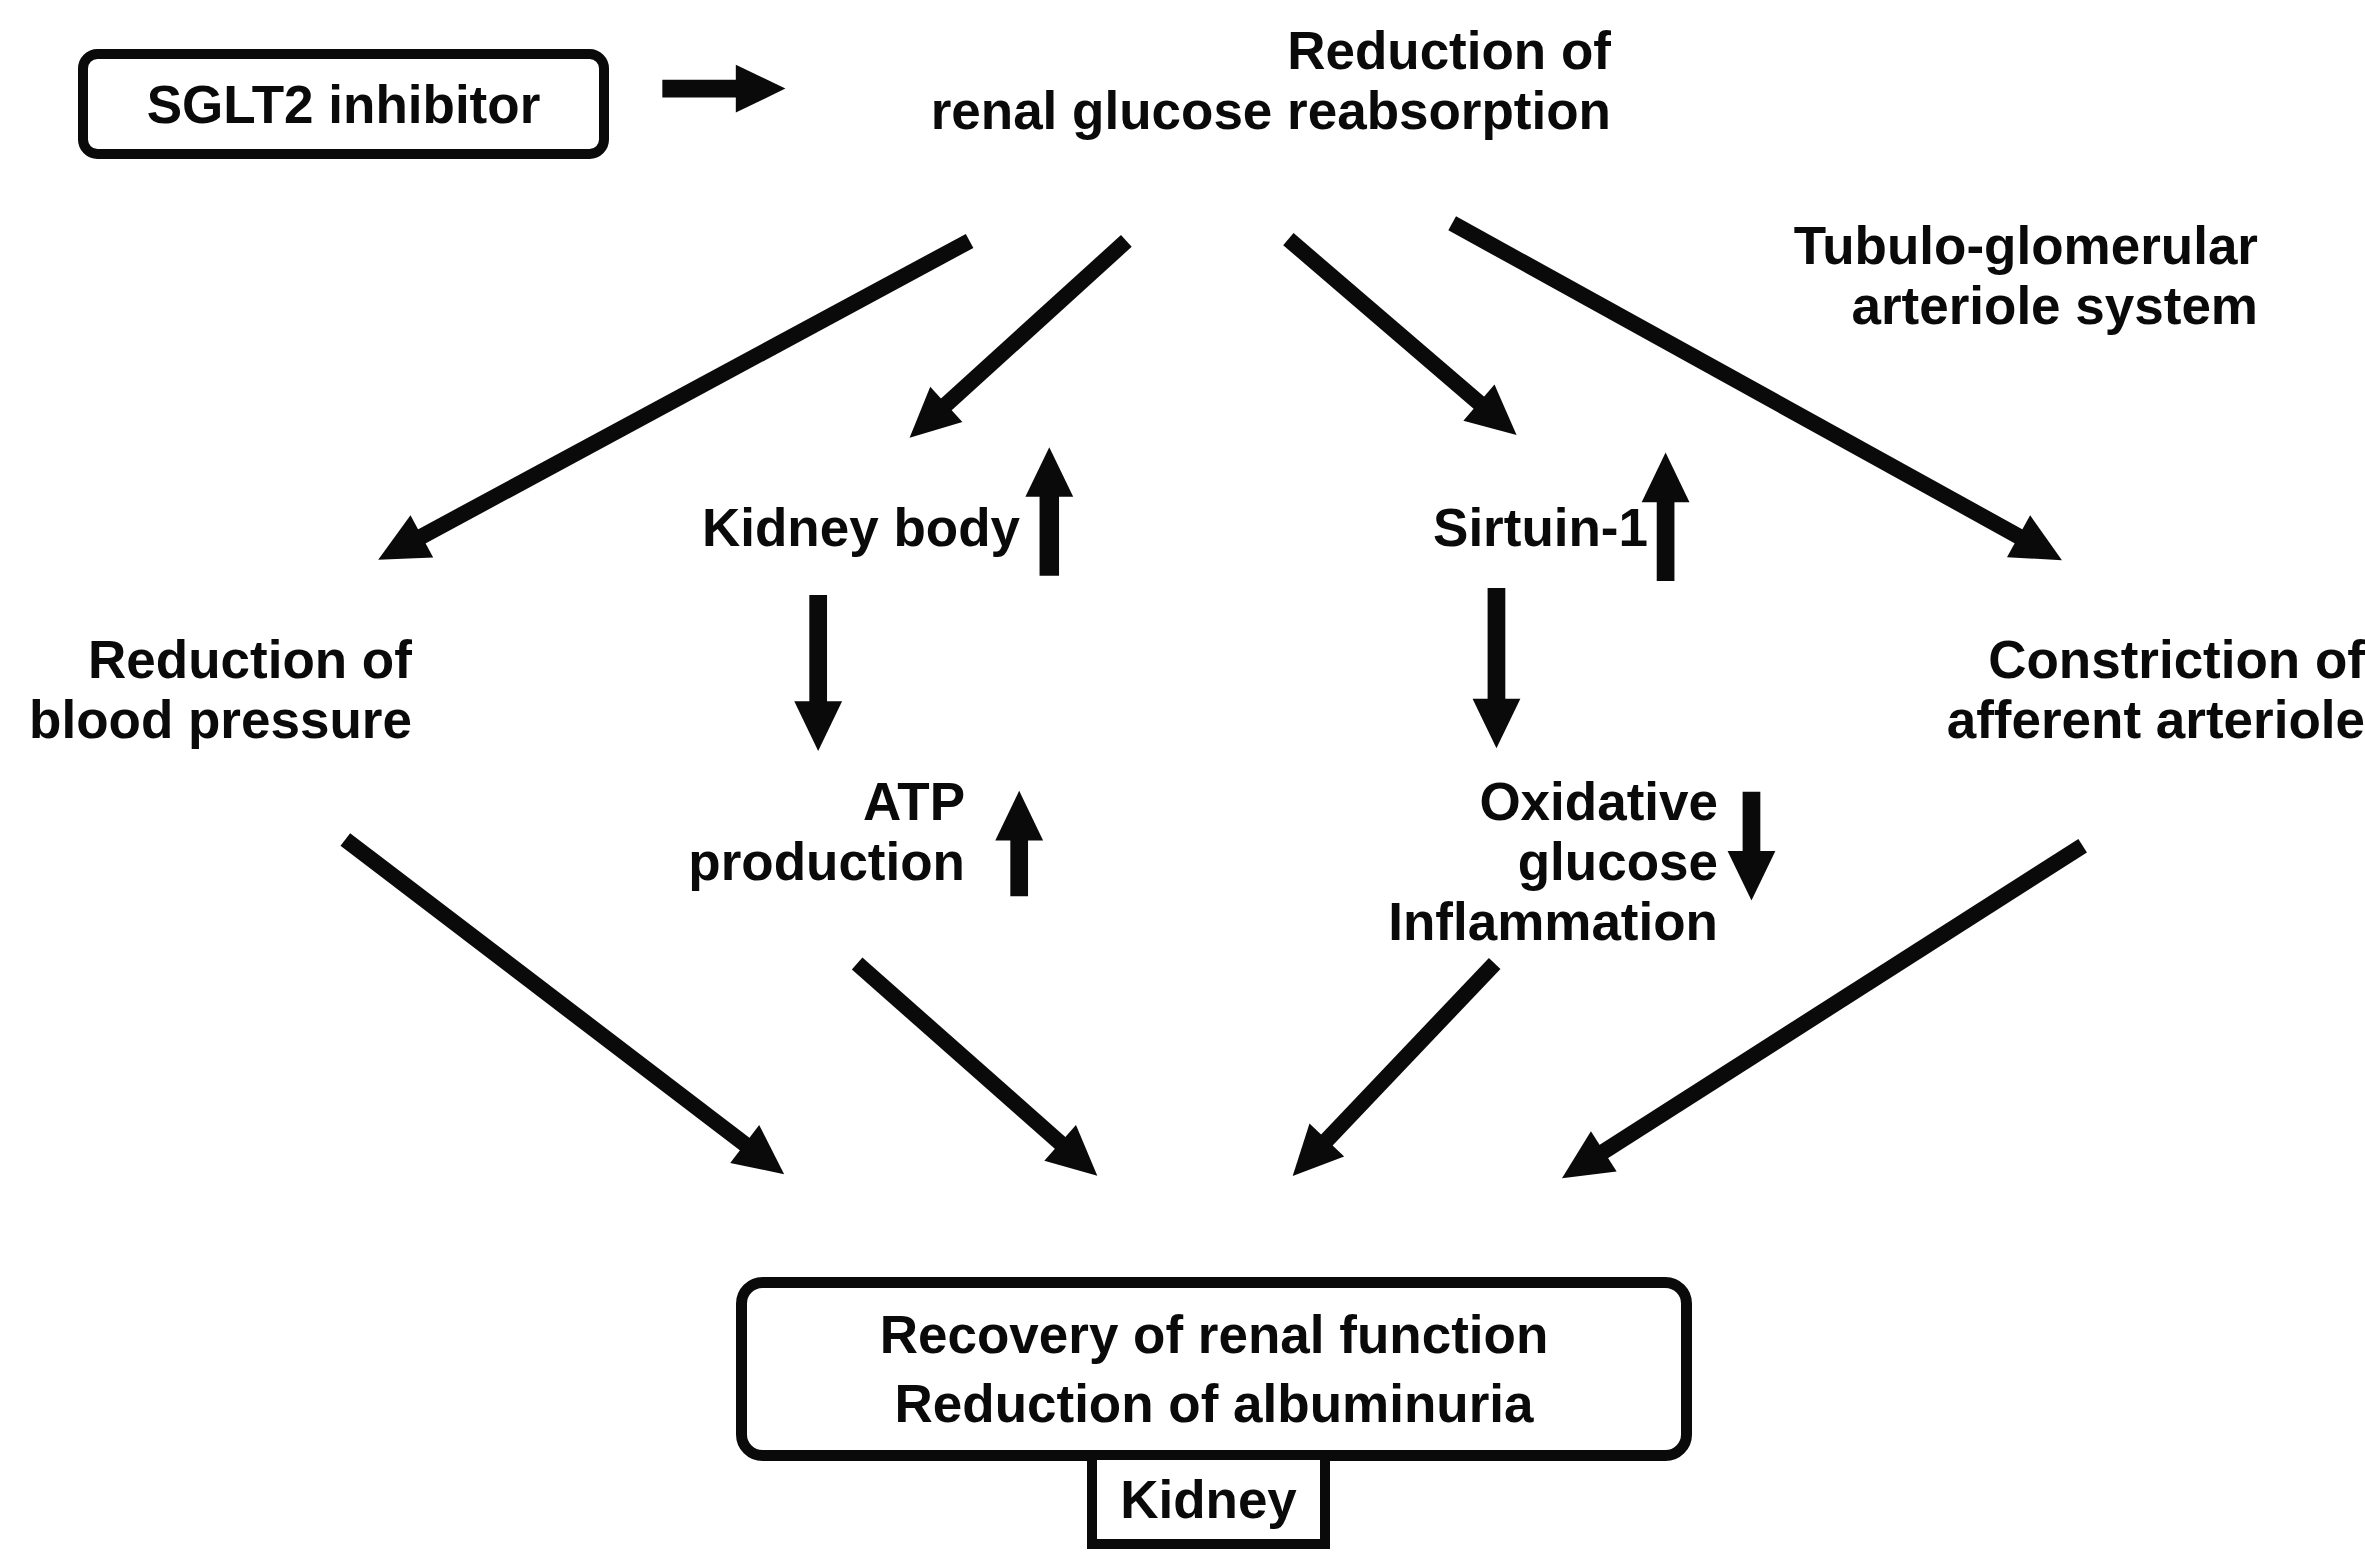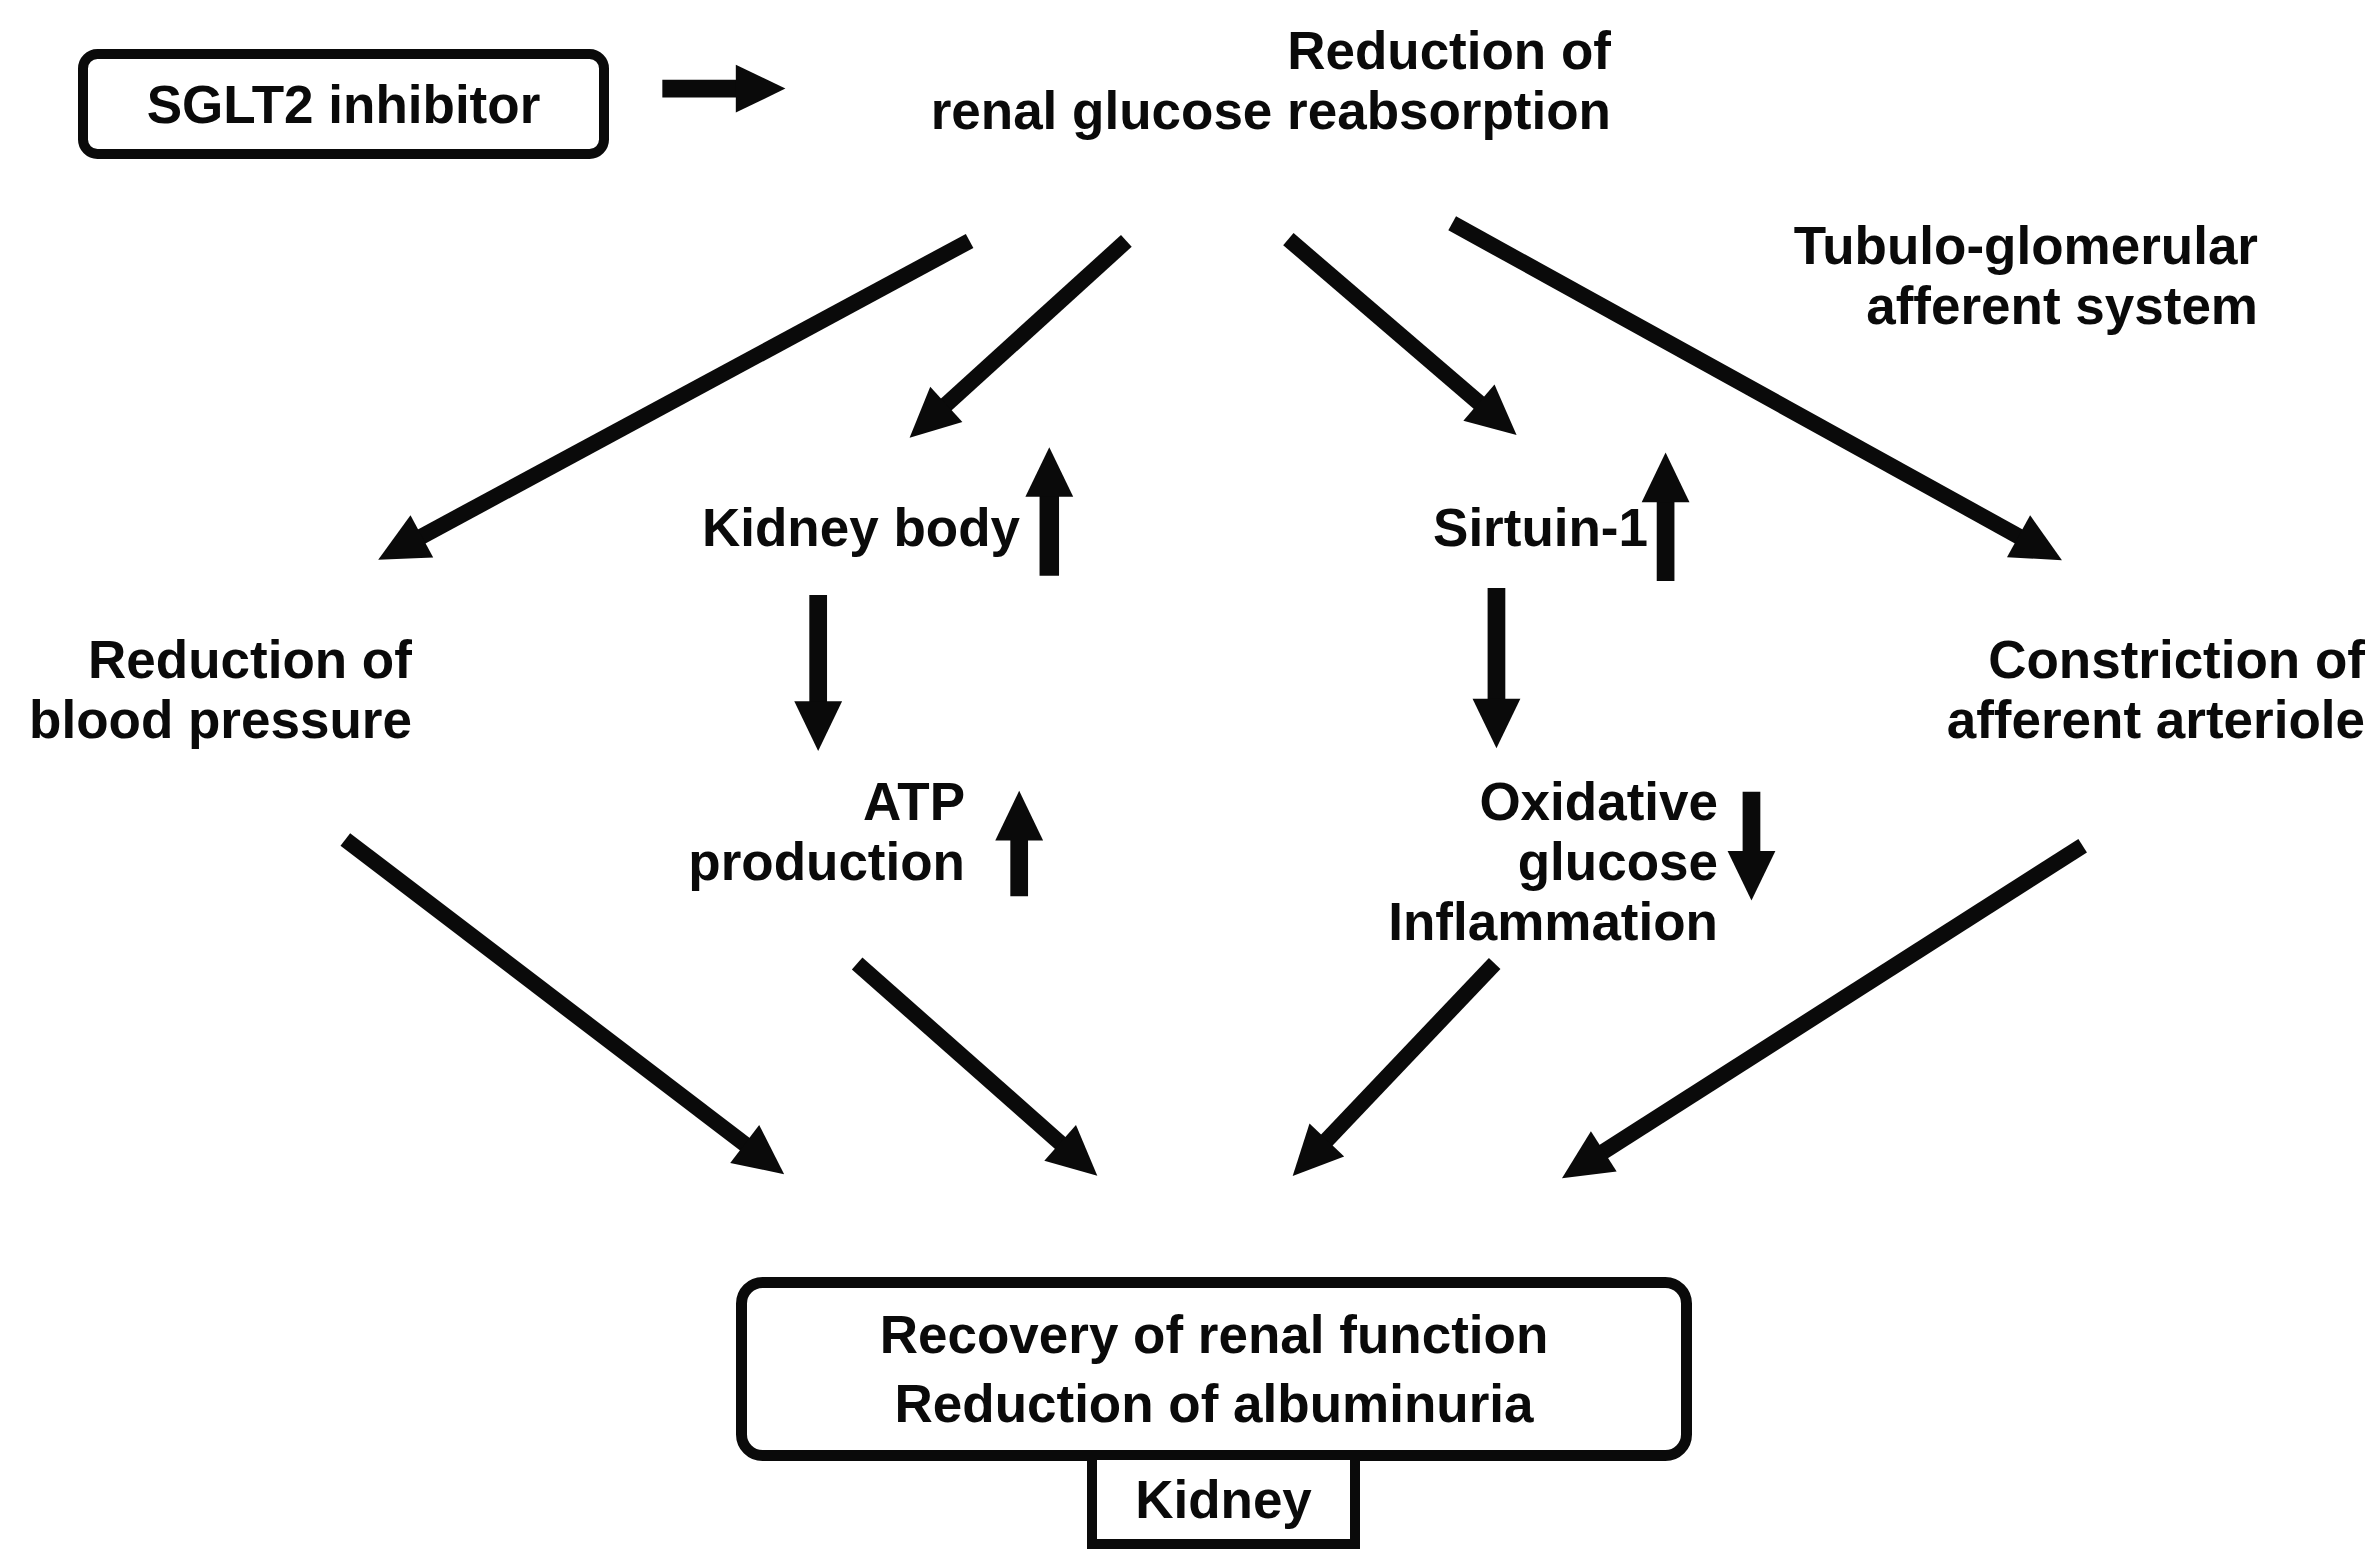--- a/index.html
+++ b/index.html
@@ -44,21 +44,21 @@
     white-space: pre-line;
     background: var(--bg);
     border: 10.6px solid var(--ink);
     font-size: 53px;
     line-height: 69px;
     margin-top: 12px;
   }
 
   .sglt2-box      { left: 78px;   top: 37px;   width: 531px;  height: 110px; border-radius: 19.5px; }
   .recovery-box   { left: 736px;  top: 1265px; width: 956px; height: 184px; border-radius: 26.6px; border-width: 11.5px; }
-  .kidney-box     { left: 1087px; top: 1438px; width: 273px;  height: 99px; border-radius: 0; }
+  .kidney-box     { left: 1087px; top: 1438px; width: 243px;  height: 99px; border-radius: 0; }
 
   .glucose-label      { left: 797px;  top: 21px;  width: 814px; }
   .tubulo-label       { left: 1691px; top: 216px; width: 567px; }
   .ketone-label       { left: 630px;  top: 498px; width: 390px; }
   .sirtuin-label      { left: 1356px; top: 498px; width: 292px; }
   .bp-label           { left: 8.9px;   top: 630px; width: 403px; }
   .constriction-label { left: 1903px; top: 630px; width: 462px; }
   .atp-label          { left: 673px;  top: 772px; width: 292px; }
   .oxidative-label    { left: 1266px; top: 772px; width: 452px; }
 </style>
@@ -104,21 +104,21 @@
   </div>
 
   <div class="node-box kidney-box">
     <span>Kidney</span>
   </div>
 
   <div class="label glucose-label">Reduction of
 renal glucose reabsorption</div>
 
   <div class="label tubulo-label">Tubulo-glomerular
-afferent system</div>
+arteriole system</div>
 
   <div class="label ketone-label">Kidney body</div>
 
   <div class="label sirtuin-label">Sirtuin-1</div>
 
   <div class="label bp-label">Reduction of
 blood pressure</div>
 
   <div class="label constriction-label">Constriction of
 afferent arteriole</div>

